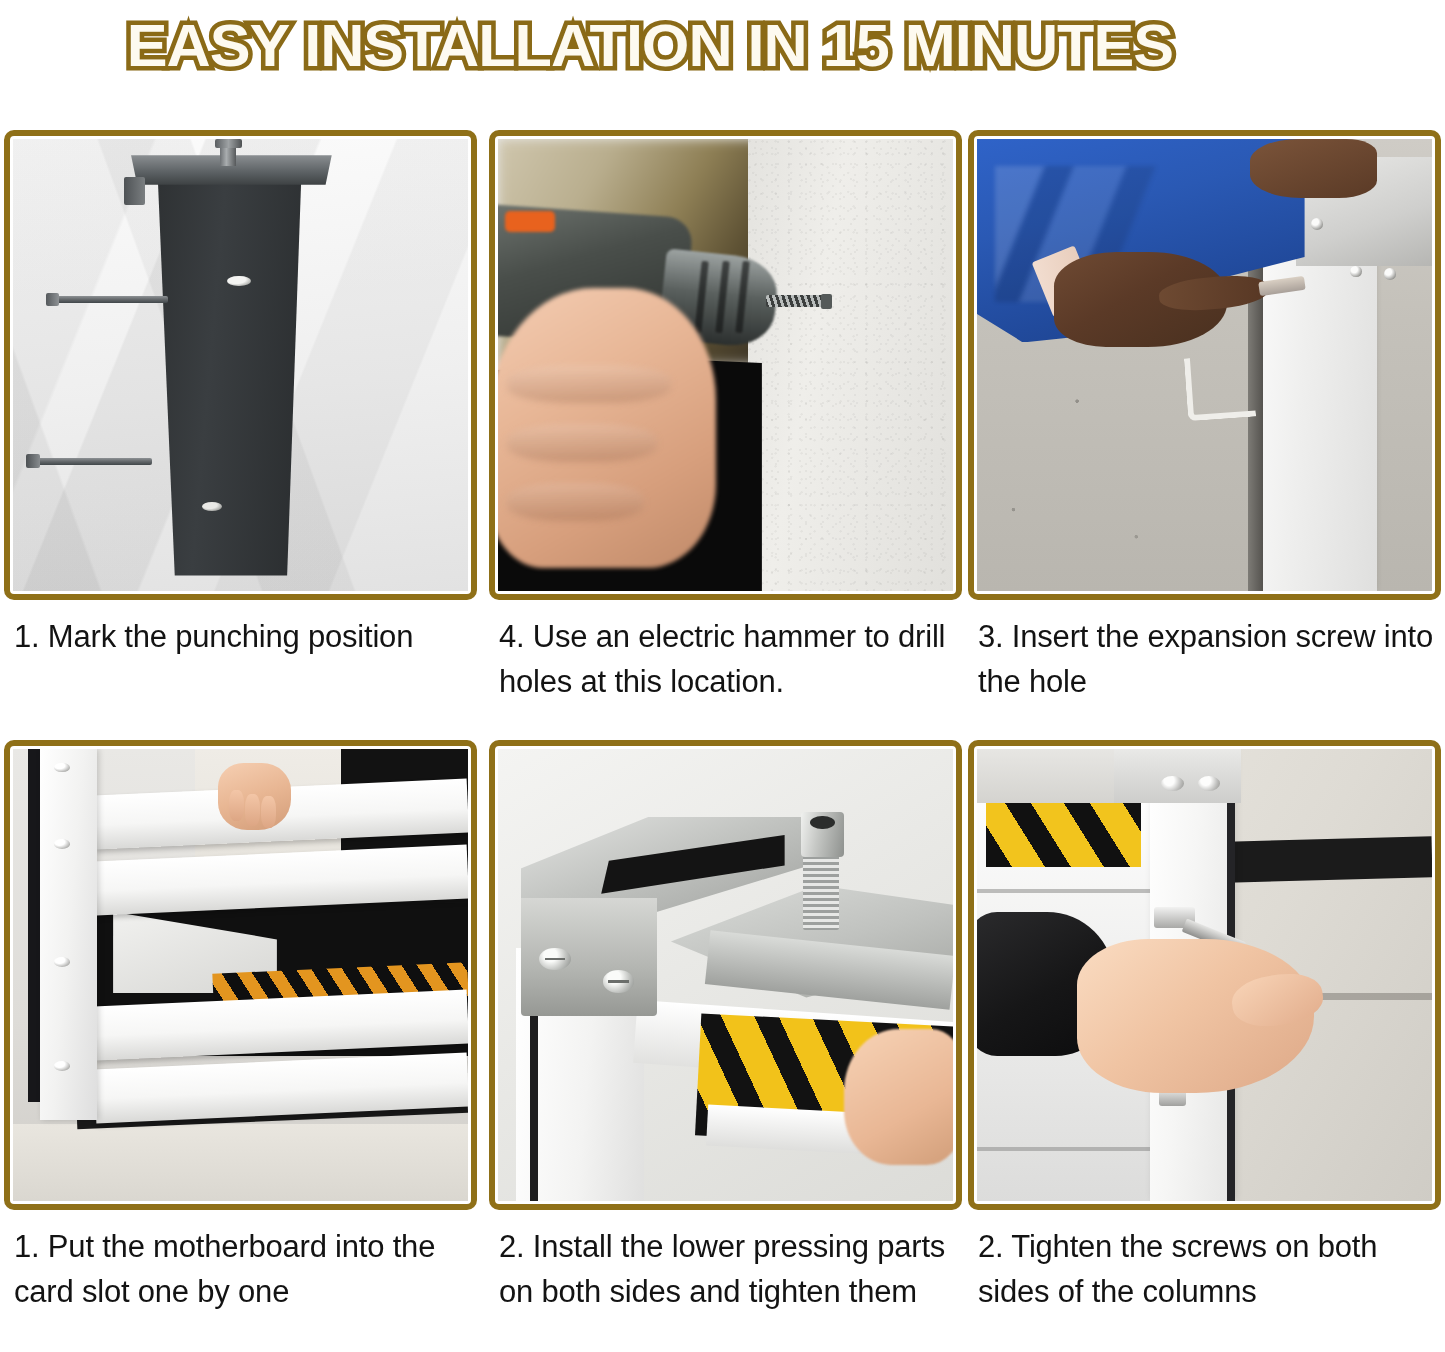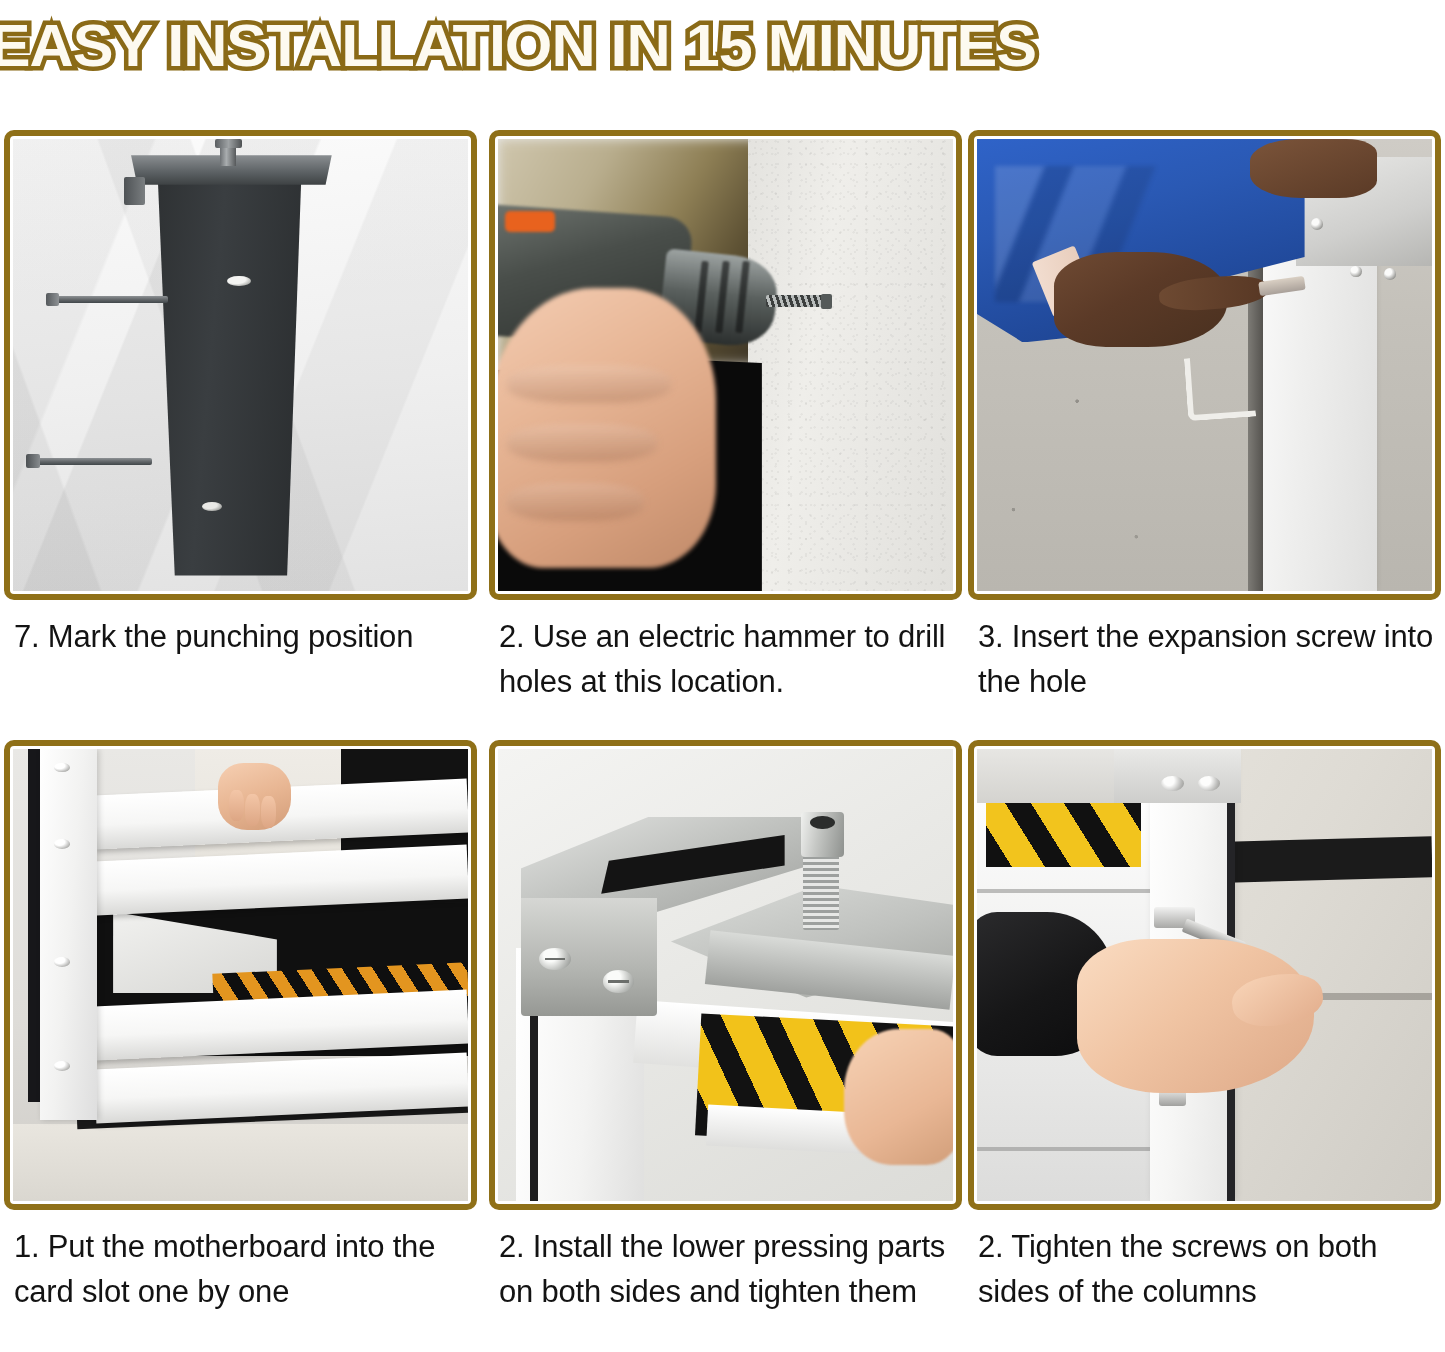--- a/index.html
+++ b/index.html
@@ -21,20 +21,21 @@
   }
 
   
   .title-bar {
     position: absolute;
     left: 0; top: 0;
     width: 1299px;
     height: 92px;
     display: flex;
     align-items: center;
+    justify-content: center;
   }
   .title-text {
     font-family: "Liberation Sans", sans-serif;
     font-weight: bold;
     font-size: 60px;
     line-height: 60px;
     letter-spacing: -1px;
     transform: scaleX(1.02);
     color: #fdfaf0;
     -webkit-text-stroke: 9px #8a6a17;
@@ -650,21 +651,21 @@
             <div class="p1-topbolt"></div>
             <div class="p1-topbolt-head"></div>
             <div class="p1-bolt-u"></div>
             <div class="p1-bolt-u-head"></div>
             <div class="p1-bolt-l"></div>
             <div class="p1-bolt-l-head"></div>
             <div class="p1-hole-a"></div>
             <div class="p1-hole-b"></div>
           </div>
         </div>
-        <div class="caption">7. Mark the punching position</div>
+        <div class="caption">1. Mark the punching position</div>
       </div>
 
       <div class="cell cell-b">
         <div class="photo-frame">
           <div class="photo">
             <div class="p2-bg-top"></div>
             <div class="p2-wall">
               <div class="p2-wall-tex"></div>
             </div>
             <div class="p2-bg-dark"></div>
@@ -675,21 +676,21 @@
             <div class="p2-chuck-ring2"></div>
             <div class="p2-chuck-ring3"></div>
             <div class="p2-hand"></div>
             <div class="p2-finger-a"></div>
             <div class="p2-finger-b"></div>
             <div class="p2-finger-c"></div>
             <div class="p2-bit"></div>
             <div class="p2-bit-tip"></div>
           </div>
         </div>
-        <div class="caption">2. Use an electric hammer to drill holes at this location.</div>
+        <div class="caption">4. Use an electric hammer to drill holes at this location.</div>
       </div>
 
       <div class="cell cell-c">
         <div class="photo-frame">
           <div class="photo">
             <div class="p3-floor">
               <div class="p3-floor-spots"></div>
             </div>
             <div class="p3-column"></div>
             <div class="p3-column-edge"></div>

